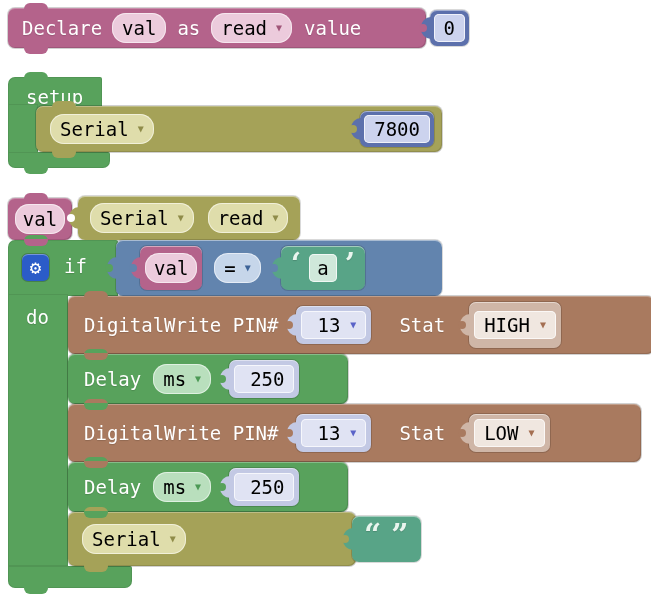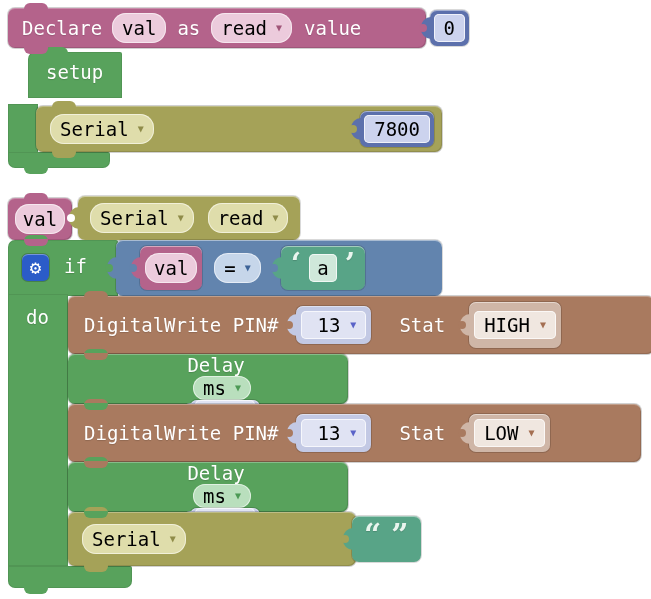--- a/index.html
+++ b/index.html
@@ -18,21 +18,21 @@
   .vblock{position:relative;display:inline-flex;align-items:center;border-radius:7px;color:#000;
         box-shadow:0 0 0 1px rgba(0,0,0,.15), inset 0 1px 0 rgba(255,255,255,.45);}
   .tab{position:absolute;left:-9px;top:50%;margin-top:-11px;width:10px;height:22px;
         border-radius:10px 0 0 10px;background:inherit;}
   .tab::after{content:"";position:absolute;left:-2px;top:7px;width:8px;height:8px;border-radius:50%;
         background:var(--s,#fff);}
 
   
   .magenta{background:#b4638b;}
   .olive{background:#a5a258;}
-  .green{background:#58a25c;flex-direction:column;}
+  .green{background:#58a25c;}
   .brown{background:#a97a5f;}
   .blue{background:#6284ae;}
   .teal{background:#58a487;}
   .numdark{background:#5c70ac;}
   .numlight{background:#c3c9e4;}
   .beige{background:#cfb6a7;}
 
   
   .gseg{position:absolute;background:#58a25c;box-shadow:inset 0 0 0 1px rgba(0,0,0,.08);}
   .ghead{border-radius:7px 2px 0 0;}
@@ -82,21 +82,21 @@
       <span>read</span>
       <span class="arr" style="color:#a05578;">▼</span>
     </span>
     <span class="lbl" style="margin-left:12px;">value</span>
     <div class="vblock numdark" style="position:absolute;right:-43px;top:2px;height:36px;padding:0 4px;">
       <span class="tab" style="--s:#b4638b;"></span>
       <span class="vfield">0</span>
     </div>
   </div>
 
-  <div class="gseg ghead" style="left:8px;top:52px;width:94px;height:46px;margin-left:20px;">
+  <div class="gseg ghead" style="left:8px;top:77px;width:94px;height:46px;">
     <span class="lbl abslbl" style="left:18px;top:9px;">setup</span>
   </div>
   <div class="gseg" style="left:8px;top:104px;width:30px;height:50px;"></div>
   <div class="gseg gfoot" style="left:8px;top:152px;width:102px;height:16px;"></div>
 
   <div class="stmt olive" style="left:36px;top:106px;width:384px;height:46px;padding:0 8px 0 14px;">
     <span class="field folive">
       <span>Serial</span>
       <span class="arr" style="color:#8f8c49;">▼</span>
     </span>

